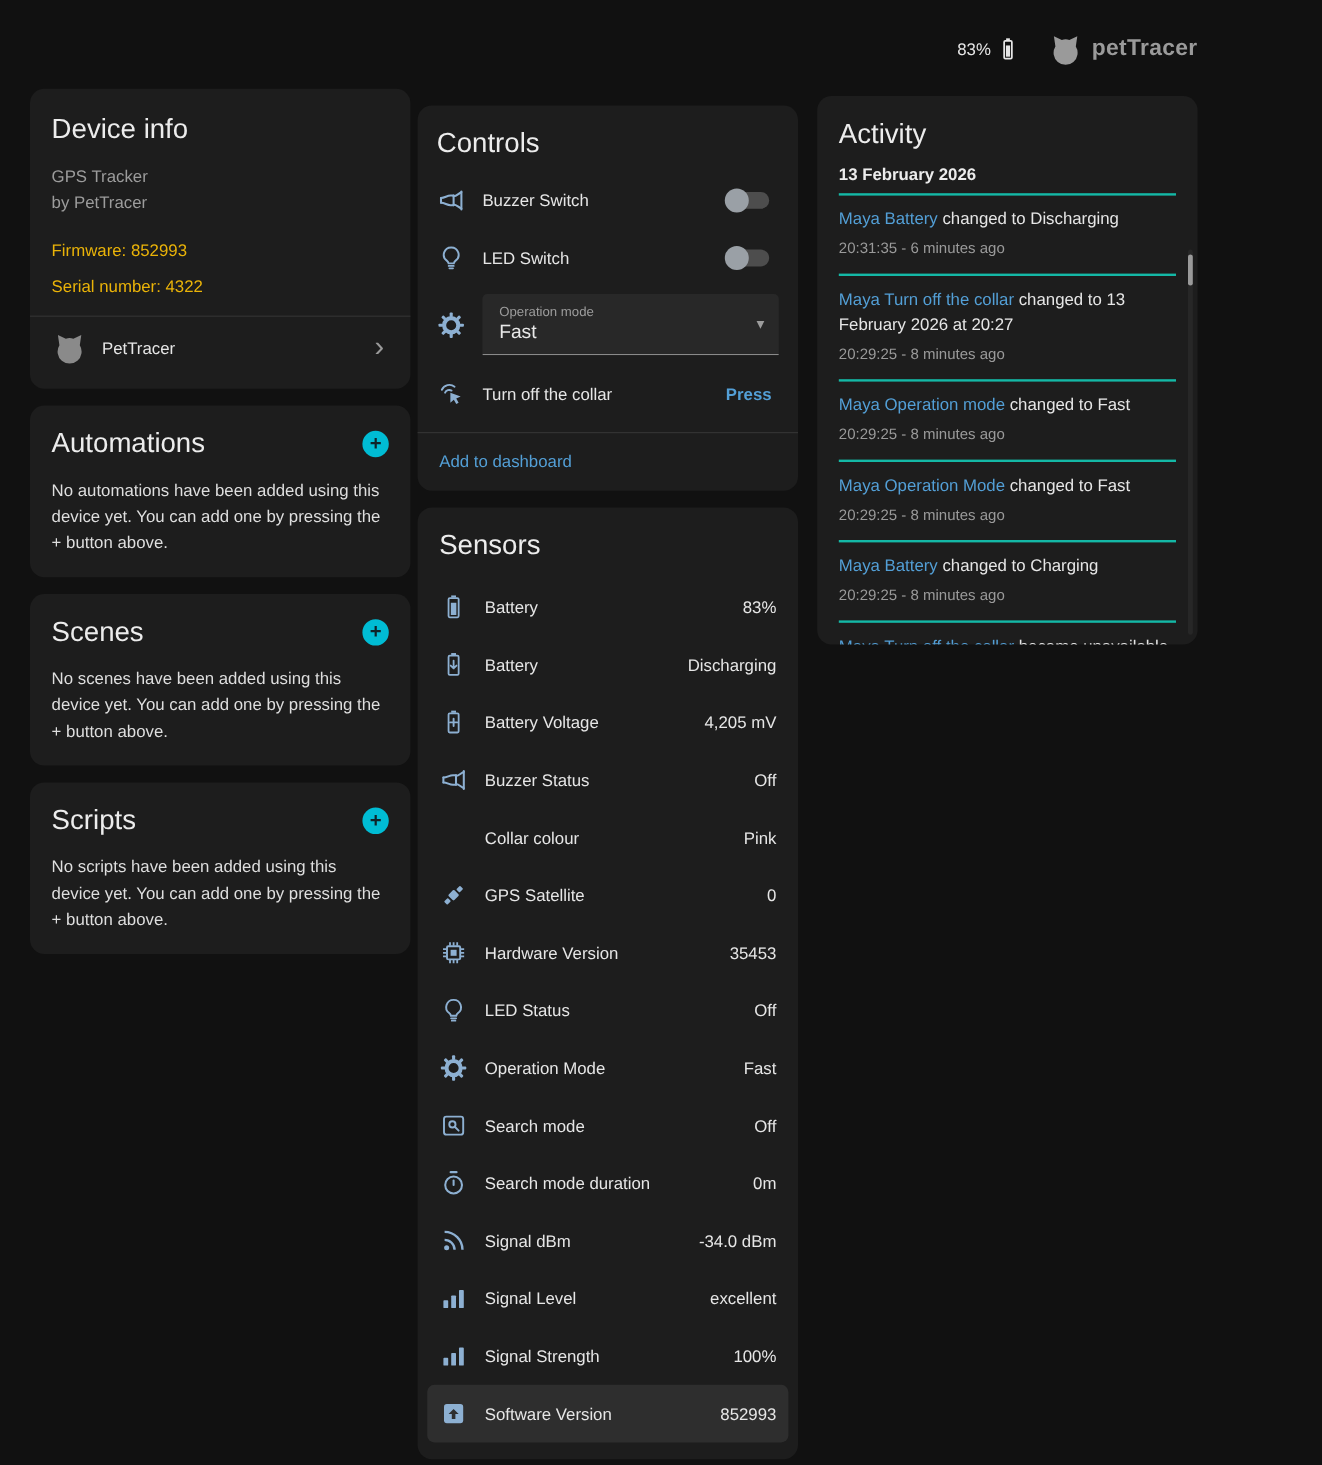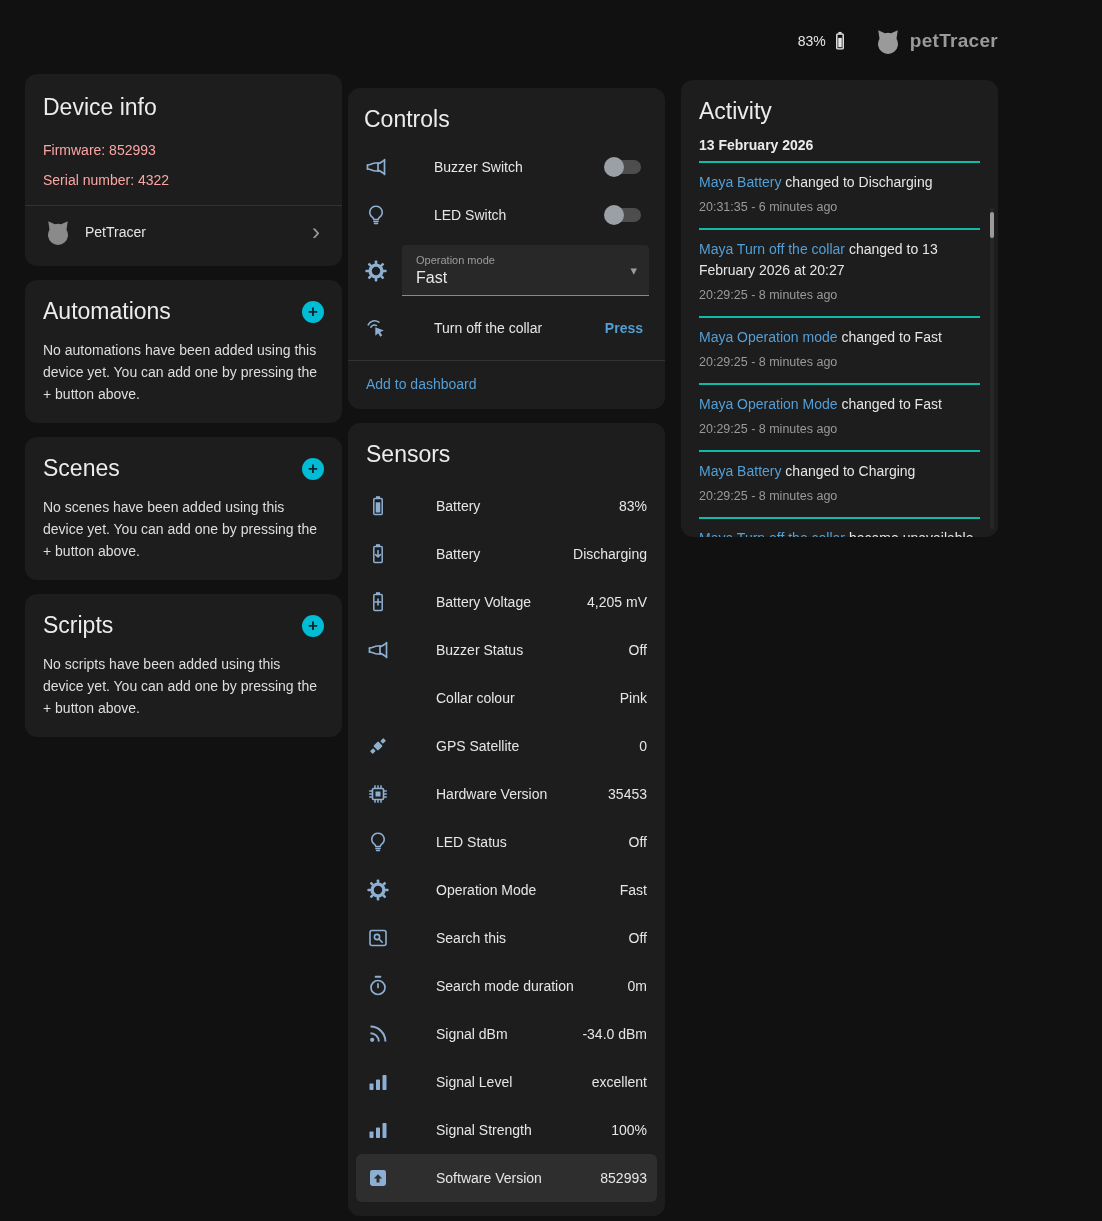--- a/index.html
+++ b/index.html
@@ -23,21 +23,21 @@
   .col-mid  { left:348px; top:88px; }
   .col-right{ left:681px; top:80px; }
 
   .card { background:#1d1d1d; border-radius:12px; margin-bottom:14px; }
   .card-title { font-size:23px; font-weight:400; color:#ececec; }
   .card-divider { height:1px; background:#323232; }
 
   
   .device-card { padding:20px 18px 8px; }
   .device-sub { margin-top:16px; font-size:14px; line-height:21px; color:#9c9c9c; }
-  .device-details { margin-top:14px; font-size:14px; line-height:30px; color:#fca5a5; }
+  .device-details { margin-top:14px; font-size:14px; line-height:30px; color:#eab308; }
   .device-card .card-divider { margin:10px -18px 0; }
   .integration-row { display:flex; align-items:center; gap:12px; padding:11px 0; cursor:pointer; }
   .integration-row .icon { width:30px; height:30px; color:#8a8a8a; flex:none; }
   .integration-name { font-size:14px; color:#e6e6e6; flex:1; }
   .chevron { color:#9a9a9a; font-size:24px; line-height:1; padding-right:4px; }
 
   
   .empty-card { padding:18px; }
   .empty-head { display:flex; align-items:center; justify-content:space-between; }
   .plus-button {
@@ -47,21 +47,21 @@
     font-family:"Liberation Sans", sans-serif;
   }
   .empty-card p { margin-top:14px; font-size:14px; line-height:22px; color:#dedede; }
 
   
   .controls-card { padding:18px 16px 0; }
   .controls-card .card-title { margin-bottom:10px; }
   .control-row { display:flex; align-items:center; gap:14px; height:48px; }
   .row-icon { width:24px; height:24px; color:#8db0d2; flex:none; display:inline-flex; }
   .row-icon svg { width:100%; height:100%; }
-  .row-label { flex:1; font-size:14px; color:#e6e6e6;margin-left:32px; }
+  .row-label { flex:1; font-size:14px; color:#e6e6e6; }
   .toggle { position:relative; width:34px; height:14px; background:#4d4d4d; border-radius:7px; margin-right:8px; cursor:pointer; flex:none; }
   .toggle::after { content:''; position:absolute; left:-3px; top:-3px; width:20px; height:20px; border-radius:50%; background:#9aa0a6; }
   .select-row { height:auto; margin:6px 0 8px; }
   .select-field {
     flex:1; position:relative; background:#282828; border-radius:4px 4px 0 0;
     border-bottom:1px solid #8a8a8a; padding:9px 36px 8px 14px; cursor:pointer;
   }
   .select-label { font-size:11px; color:#9c9c9c; }
   .select-value { font-size:16px; color:#e8e8e8; margin-top:3px; }
   .select-caret { position:absolute; right:12px; top:50%; transform:translateY(-50%); color:#9c9c9c; font-size:13px; }
@@ -109,20 +109,24 @@
           </svg>
         </span>
       <span class="logo-text">petTracer</span>
     </div>
   </div>
 
   <div class="col col-left">
 
     <section class="card device-card">
       <h2 class="card-title">Device info</h2>
+      <div class="device-sub">
+        <div>GPS Tracker</div>
+        <div>by PetTracer</div>
+      </div>
       <div class="device-details">
         <div>Firmware: 852993</div>
         <div>Serial number: 4322</div>
       </div>
       <div class="card-divider"></div>
       <div class="integration-row">
         <span class="icon">
             <svg viewBox="0 0 24 24">
               <path fill="currentColor" d="M5.2 10.2 4.2 3.4 9.5 5.8a7.7 7.7 0 0 1 5 0L19.8 3.4 18.8 10.2a8 8 0 1 1-13.6 0Z"></path>
             </svg>
@@ -351,21 +355,21 @@
             <span class="row-value">Fast</span>
           </div>
           <div class="sensor-row">
             <span class="row-icon">
               <svg viewBox="0 0 24 24">
                 <rect x="4" y="4.5" width="16" height="15" rx="2" fill="none" stroke="currentColor" stroke-width="1.6"></rect>
                 <circle cx="11" cy="11" r="2.6" fill="none" stroke="currentColor" stroke-width="1.6"></circle>
                 <path d="M13 13l3.2 3.2" stroke="currentColor" stroke-width="1.6" fill="none" stroke-linecap="round"></path>
               </svg>
             </span>
-            <span class="row-label">Search this</span>
+            <span class="row-label">Search mode</span>
             <span class="row-value">Off</span>
           </div>
           <div class="sensor-row">
             <span class="row-icon">
               <svg viewBox="0 0 24 24">
                 <circle cx="12" cy="13.5" r="7" fill="none" stroke="currentColor" stroke-width="1.7"></circle>
                 <path d="M12 13.5V9.8" stroke="currentColor" stroke-width="1.7" fill="none" stroke-linecap="round"></path>
                 <path d="M9.6 2.8h4.8" stroke="currentColor" stroke-width="1.9" fill="none" stroke-linecap="round"></path>
               </svg>
             </span>

